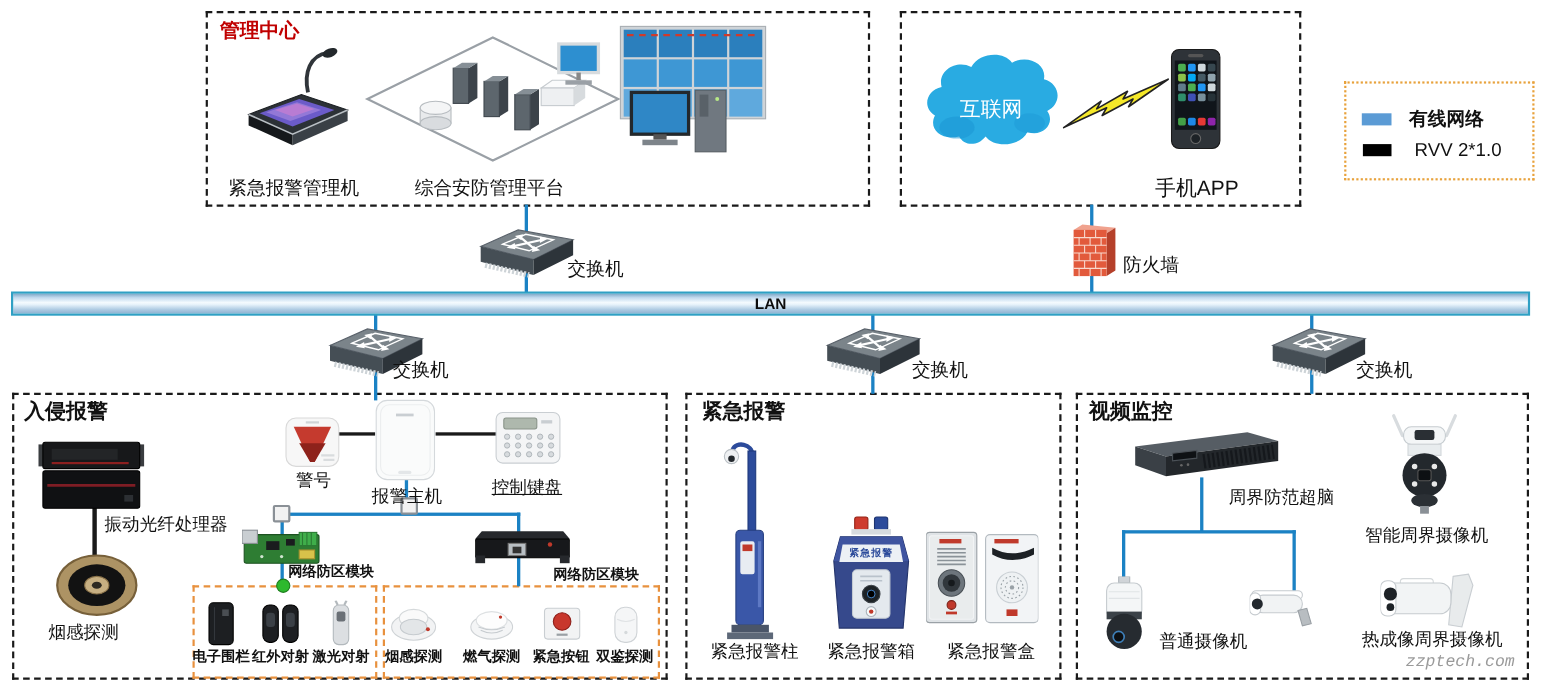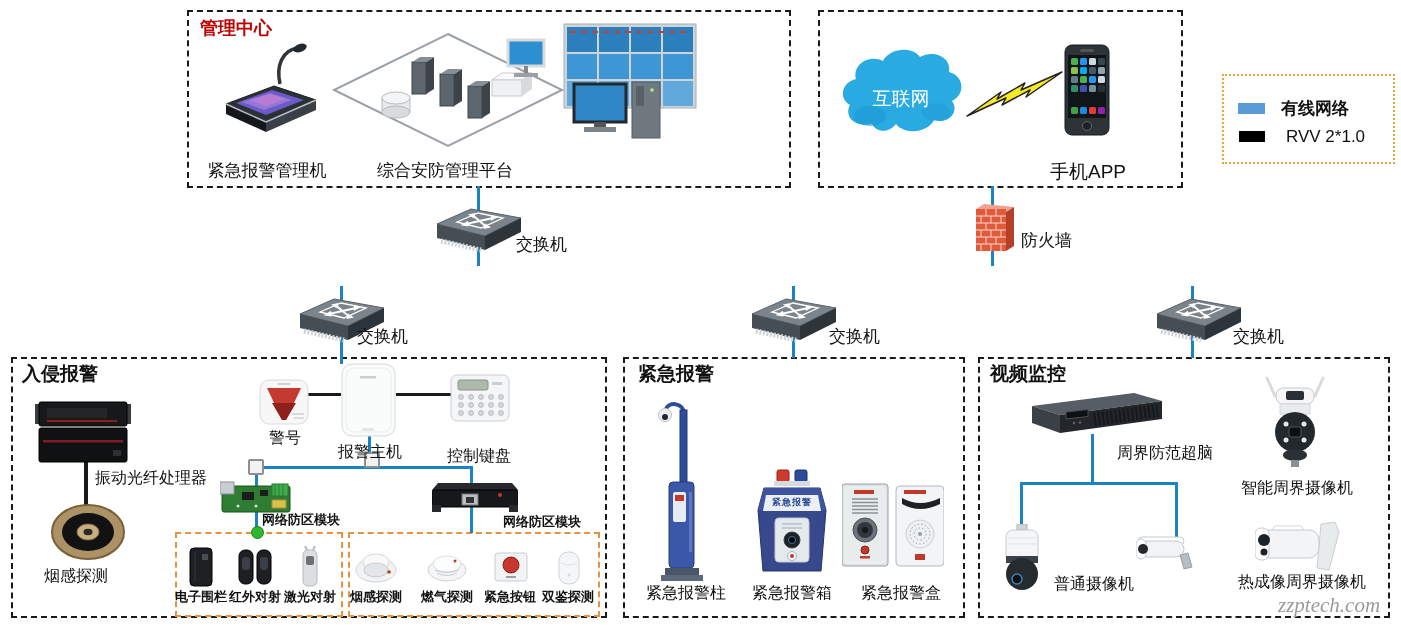--- a/index.html
+++ b/index.html
@@ -15,22 +15,22 @@
   .lbl-c{text-align:center;}
   .ttl{position:absolute;font-size:19px;font-weight:bold;color:#111;white-space:nowrap;}
   .sm{font-size:13px;font-weight:bold;}
   .lan-bar{position:absolute;border:2px solid #2FA0C4;
      background:linear-gradient(180deg,#7FA8C8 0%,#C2DAEE 20%,#F4FAFE 45%,#E6F2FA 55%,#AECBE3 80%,#8FB3D2 100%);
      display:flex;align-items:center;justify-content:center;}
   .lan-text{font-size:14px;font-weight:bold;color:#0c0c0c;}
   .conn-sq{position:absolute;width:12px;height:12px;background:#f2f2f2;border:2px solid #8a9096;border-radius:2px;}
   .green-dot{position:absolute;width:11px;height:11px;background:#2DB92D;border:1.5px solid #1e7d1e;border-radius:50%;}
   .swatch{position:absolute;}
-  .watermark{position:absolute;font-family:Liberation Serif, serif;
-     font-style:italic;font-size:21px;color:#9a9a9a;}
+  .watermark{position:absolute;font-family:Liberation Mono, monospace;
+     font-style:italic;font-size:15px;color:#9a9a9a;}
   .sign{position:absolute;font-size:9px;font-weight:bold;color:#2C4B9B;text-align:center;letter-spacing:1px;}
   .cloud-text{position:absolute;font-size:19px;color:#fff;text-align:center;}
   svg{display:block;}
 </style>
 </head>
 <body>
 
 <div class="canvas">
 
   <div class="dash-box" style="left:187px;top:10px;width:600px;height:174px;"></div>
@@ -53,20 +53,23 @@
   <div class="vline" style="left:470px;top:466px;width:3px;height:67px;"></div>
   <div class="vline" style="left:1091px;top:434px;width:3px;height:50px;"></div>
   <div class="hline" style="left:1020px;top:482px;width:158px;height:3px;"></div>
   <div class="vline" style="left:1020px;top:482px;width:3px;height:47px;"></div>
   <div class="vline" style="left:1175px;top:482px;width:3px;height:57px;"></div>
 
   <div class="hline blk" style="left:299px;top:393px;width:42px;height:3px;"></div>
   <div class="hline blk" style="left:396px;top:393px;width:57px;height:3px;"></div>
   <div class="vline blk" style="left:84px;top:460px;width:4px;height:50px;"></div>
 
+  <div class="lan-bar" style="left:10px;top:265px;width:1377px;height:18px;">
+    <span class="lan-text">LAN</span>
+  </div>
 
   <svg class="abs" style="left:220px;top:40px;" width="100" height="110" viewBox="0 0 100 110">
     <path d="M60,44 C56,26 62,10 78,8" stroke="#30353a" stroke-width="3.5" fill="none"></path>
     <ellipse cx="80" cy="8" rx="7" ry="4" fill="#23282c" transform="rotate(-20 80 8)"></ellipse>
     <polygon points="6,64 54,46 96,60 46,82" fill="#2c3136" stroke="#1b1f23"></polygon>
     <polygon points="16,63 52,50 84,60 46,75" fill="#6B5BC9"></polygon>
     <polygon points="22,62 50,53 72,60 44,70" fill="#9A7ED9" opacity="0.85"></polygon>
     <polygon points="30,60 50,54 66,59 46,66" fill="#D27FD0" opacity="0.6"></polygon>
     <polygon points="6,64 46,82 46,92 6,74" fill="#15181b"></polygon>
     <polygon points="46,82 96,60 96,70 46,92" fill="#3a4046"></polygon>
@@ -492,21 +495,21 @@
   <div class="lbl" style="left:1021px;top:231px;font-size:17px;">防火墙</div>
   <div class="lbl" style="left:357px;top:327px;font-size:17px;">交换机</div>
   <div class="lbl" style="left:829px;top:327px;font-size:17px;">交换机</div>
   <div class="lbl" style="left:1233px;top:327px;font-size:17px;">交换机</div>
 
   <div class="ttl" style="left:22px;top:361px;">入侵报警</div>
   <div class="lbl" style="left:95px;top:469px;">振动光纤处理器</div>
   <div class="lbl" style="left:44px;top:567px;">烟感探测</div>
   <div class="lbl lbl-c" style="left:255px;top:429px;width:60px;">警号</div>
   <div class="lbl lbl-c" style="left:320px;top:443px;width:100px;">报警主机</div>
-  <div class="lbl lbl-c" style="left:429px;top:447px;width:100px;">控制键盘</div>
+  <div class="lbl lbl-c" style="left:429px;top:435px;width:100px;text-decoration:underline;">控制键盘</div>
   <div class="lbl sm" style="left:262px;top:513px;">网络防区模块</div>
   <div class="lbl sm" style="left:503px;top:515px;">网络防区模块</div>
   <div class="lbl lbl-c sm" style="left:173px;top:590px;width:56px;">电子围栏</div>
   <div class="lbl lbl-c sm" style="left:227px;top:590px;width:56px;">红外对射</div>
   <div class="lbl lbl-c sm" style="left:282px;top:590px;width:56px;">激光对射</div>
   <div class="lbl lbl-c sm" style="left:348px;top:590px;width:56px;">烟感探测</div>
   <div class="lbl lbl-c sm" style="left:419px;top:590px;width:56px;">燃气探测</div>
   <div class="lbl lbl-c sm" style="left:482px;top:590px;width:56px;">紧急按钮</div>
   <div class="lbl lbl-c sm" style="left:540px;top:590px;width:56px;">双鉴探测</div>
 

